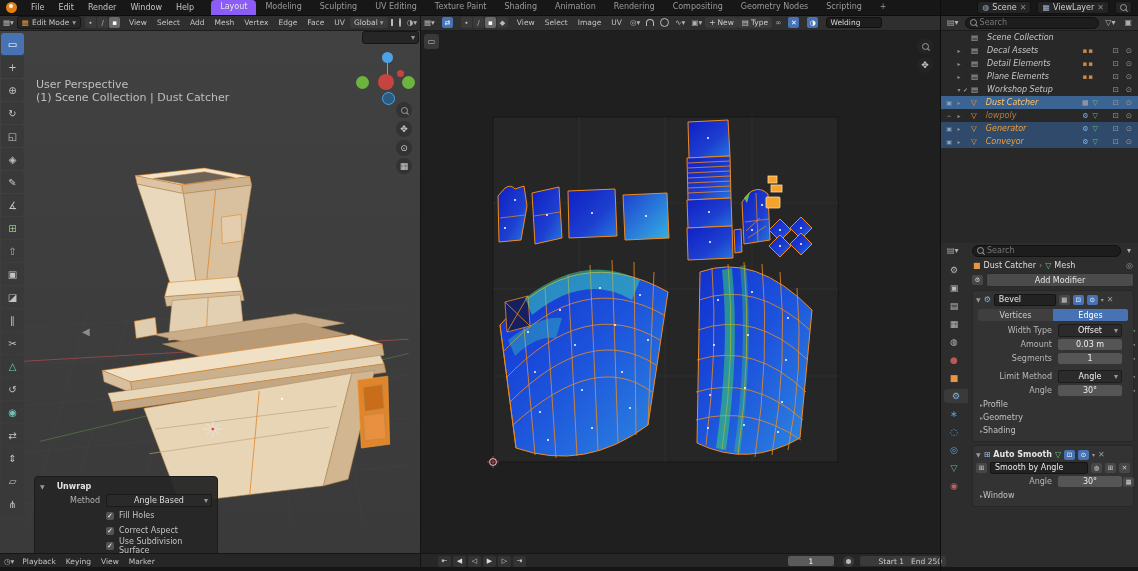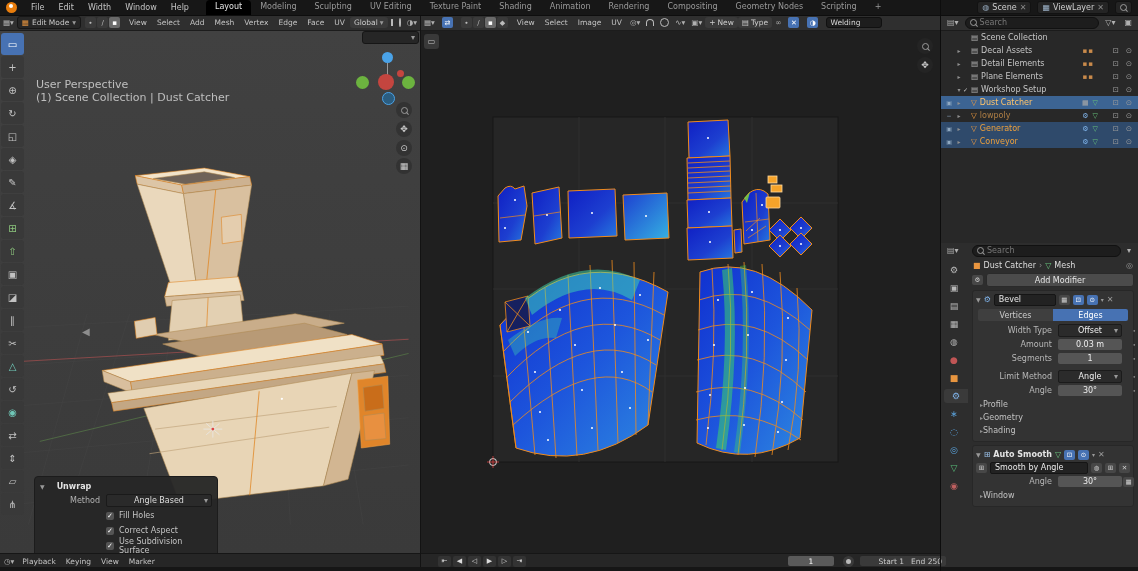--- a/index.html
+++ b/index.html
@@ -8,21 +8,21 @@
        font-size:8px;background:#1b1b1b;-webkit-font-smoothing:antialiased;}
   .abs{position:absolute;}
   
   .topbar{left:0;top:0;width:1138px;height:15px;background:#171717;display:flex;align-items:center;
           border-bottom:1px solid #0e0e0e;z-index:30;}
   .logo{width:11px;height:11px;border-radius:50%;background:#e87d0d;margin:0 7px 0 6px;position:relative;flex:none;}
   .logo::after{content:"";position:absolute;left:3px;top:2px;width:4px;height:4px;border-radius:50%;background:#fff;}
   .tmenu{padding:0 7px;color:#c4c4c4;cursor:default;}
   .wtabs{display:flex;margin-left:10px;height:15px;align-items:stretch;}
   .wtab{padding:2px 9px 0 9px;color:#9a9a9a;border-radius:4px 4px 0 0;white-space:nowrap;}
-  .wtab.active{background:#000000;color:#e4e4e4;}
+  .wtab.active{background:#8b5cf6;color:#e4e4e4;}
   .tright{margin-left:auto;display:flex;align-items:center;gap:6px;margin-right:6px;}
   .selbox{display:flex;align-items:center;gap:3px;background:#242424;border:1px solid #121212;border-radius:3px;
           height:11px;padding:0 4px;color:#cfcfcf;}
   .selbox .sic{color:#9fb5cc;}
   
   .ehdr{height:15px;background:#2f2f2f;border-bottom:1px solid #1c1c1c;display:flex;align-items:center;
         font-size:7.5px;z-index:20;}
   .vheader{left:0;top:15px;width:420px;}
   .uvheader{left:421px;top:15px;width:519px;}
   .hic{color:#b0b0b0;margin:0 3px;}
@@ -84,21 +84,21 @@
   .outliner{left:941px;top:15px;width:197px;height:228px;background:#282828;z-index:20;}
   .ohdr{height:15px;display:flex;align-items:center;background:#2f2f2f;border-bottom:1px solid #1b1b1b;gap:3px;padding:0 3px;}
   .search{flex:1;background:#1d1d1d;border:1px solid #111;border-radius:7px;height:10px;display:flex;
           align-items:center;padding:0 4px;gap:3px;color:#777;}
   .magi{width:5px;height:5px;border:1px solid #999;border-radius:50%;position:relative;flex:none;}
   .magi::after{content:"";position:absolute;width:3px;height:1px;background:#999;transform:rotate(45deg);
                right:-2px;bottom:-1px;}
   .orow{height:13px;display:flex;align-items:center;padding-left:2px;position:relative;color:#c6c6c6;}
   .orow.active{background:#3c6493;}
   .orow.selected{background:#2f4a6b;}
-  .orow .olbl{margin-left:2px;white-space:nowrap;}
+  .orow .olbl{margin-left:8px;white-space:nowrap;font-style:italic;}
   .orow.m .olbl{color:#eda03c;}
   .orow.active .olbl{color:#ffc46b;}
   .orow.dim .olbl{color:#b07f45;}
   .gut{width:12px;color:#8fa8c0;font-size:6px;text-align:center;flex:none;}
   .arr{width:8px;color:#909090;font-size:6px;flex:none;text-align:center;}
   .chk{width:7px;color:#c8c8c8;font-size:6px;flex:none;}
   .oic{margin:0 1px;font-size:7.5px;}
   .badges{position:absolute;right:40px;display:flex;gap:4px;font-size:7px;}
   .rcol{position:absolute;right:6px;display:flex;gap:7px;font-size:7.5px;color:#9a9a9a;}
   [data-icon="collection-icon"]::before{content:"▤";color:#b9b9b9;}
@@ -149,21 +149,21 @@
 <body>
 
 <div id="app">
 
   <div class="abs topbar">
     <div class="logo"></div>
     <div style="display:flex">
 
     <span class="tmenu">File</span>
         <span class="tmenu">Edit</span>
-        <span class="tmenu">Width</span>
+        <span class="tmenu">Render</span>
         <span class="tmenu">Window</span>
         <span class="tmenu">Help</span>
       </div>
     <div class="wtabs">
 
     <span class="wtab active">Layout</span>
         <span class="wtab">Modeling</span>
         <span class="wtab">Sculpting</span>
         <span class="wtab">UV Editing</span>
         <span class="wtab">Texture Paint</span>

